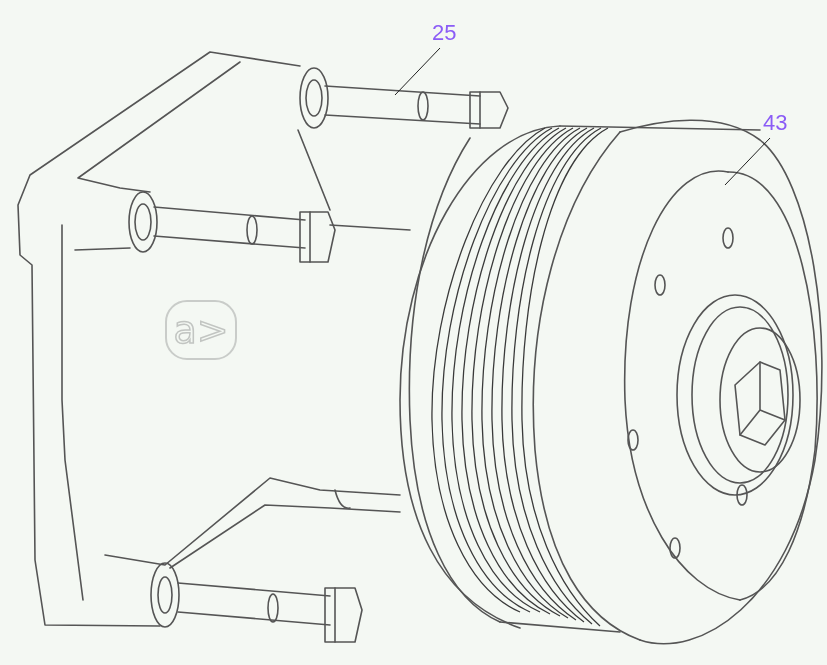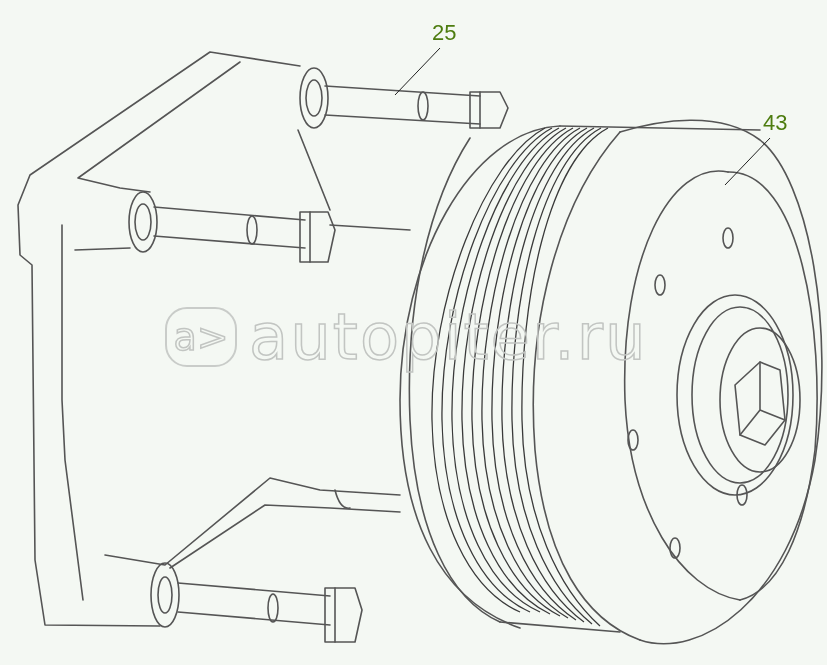--- a/index.html
+++ b/index.html
@@ -1,18 +1,18 @@
 <!DOCTYPE html>
 <html><head>
 <meta charset="utf-8">
 <style>
   html, body { margin:0; padding:0; background:#f4f8f3; }
   body { width:827px; height:665px; overflow:hidden; position:relative; font-family:"Liberation Sans", sans-serif; }
   #diagram { position:absolute; left:0; top:0; width:827px; height:665px; }
-  .callout { position:absolute; font-size:22px; color:#4d7c0f; font-family:"Liberation Sans", sans-serif;text-align:right; }
+  .callout { position:absolute; font-size:22px; color:#8b5cf6; font-family:"Liberation Sans", sans-serif;text-align:right; }
   .watermark { position:absolute; left:165px; top:300px; display:flex; align-items:center; gap:12px; pointer-events:none; }
   .wm-logo { width:68px; height:56px; border:2px solid #c9ccc9; border-radius:22px; display:flex; align-items:center; justify-content:center;
              color:transparent; -webkit-text-stroke:1.5px #c2c5c2; font-size:38px; font-family:"DejaVu Sans", sans-serif; }
   .wm-text { font-size:64px; color:transparent; -webkit-text-stroke:1.5px #c2c5c2; font-family:"DejaVu Sans", sans-serif; letter-spacing:2px; }
   svg .ln { fill:none; stroke:#555; stroke-width:1.6; stroke-linecap:round; stroke-linejoin:round; }
   svg .groove { fill:none; stroke:#3a3a3a; stroke-width:1.3; }
   svg .leader { stroke:#222; stroke-width:1; }
 </style>
 </head>
 <body>
@@ -96,17 +96,16 @@
     <path class="ln" d="M735,385 L760,362 L780,370 L785,420 L765,445 L740,435 Z"></path>
     <path class="ln" d="M760,362 L760,410 L740,435 M760,410 L785,420"></path>
   </g>
 
   <line class="leader" x1="440" y1="48" x2="395" y2="95"></line>
   <line class="leader" x1="770" y1="138" x2="725" y2="185"></line>
 </svg>
 
 <div class="watermark">
   <div class="wm-logo">a&gt;</div>
-  <div class="wm-text">autopiter.ru</div>
 </div>
 
 <div class="callout" style="left:432px; top:20px;">25</div>
 <div class="callout" style="left:763px; top:110px;">43</div>
 
 </body></html>

